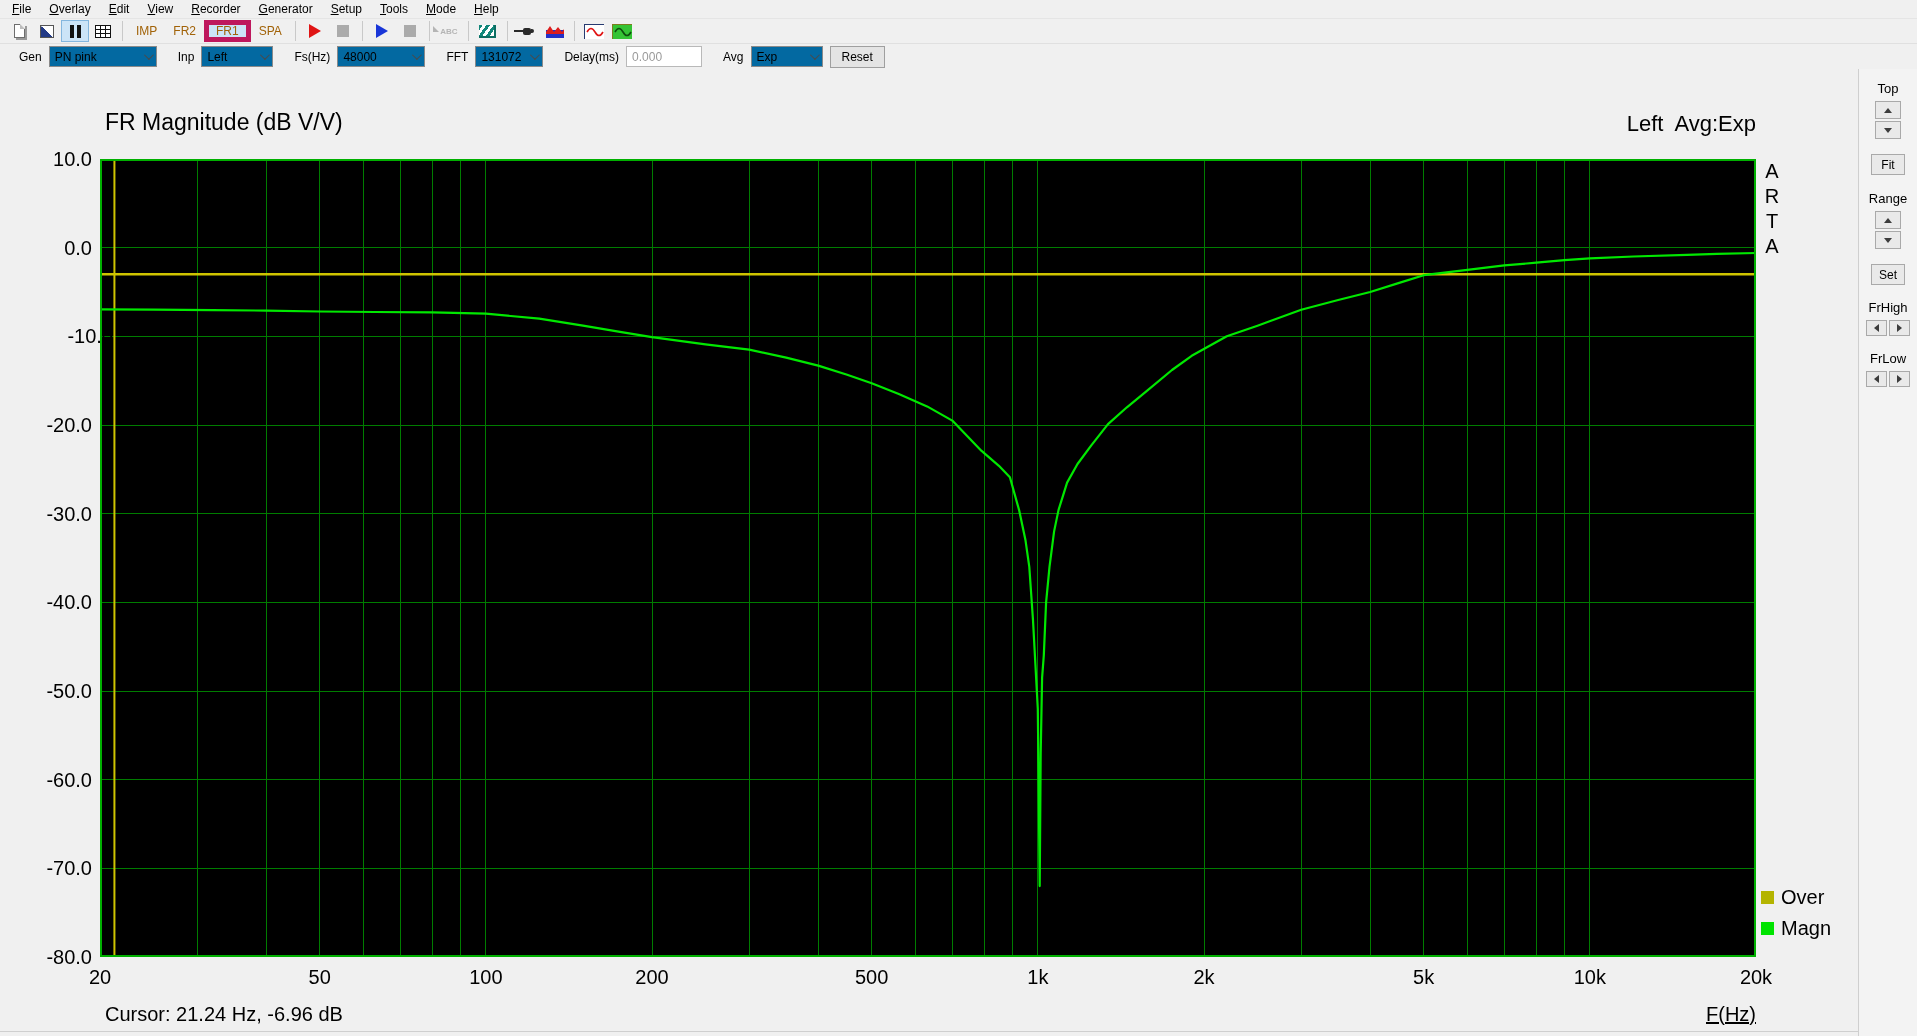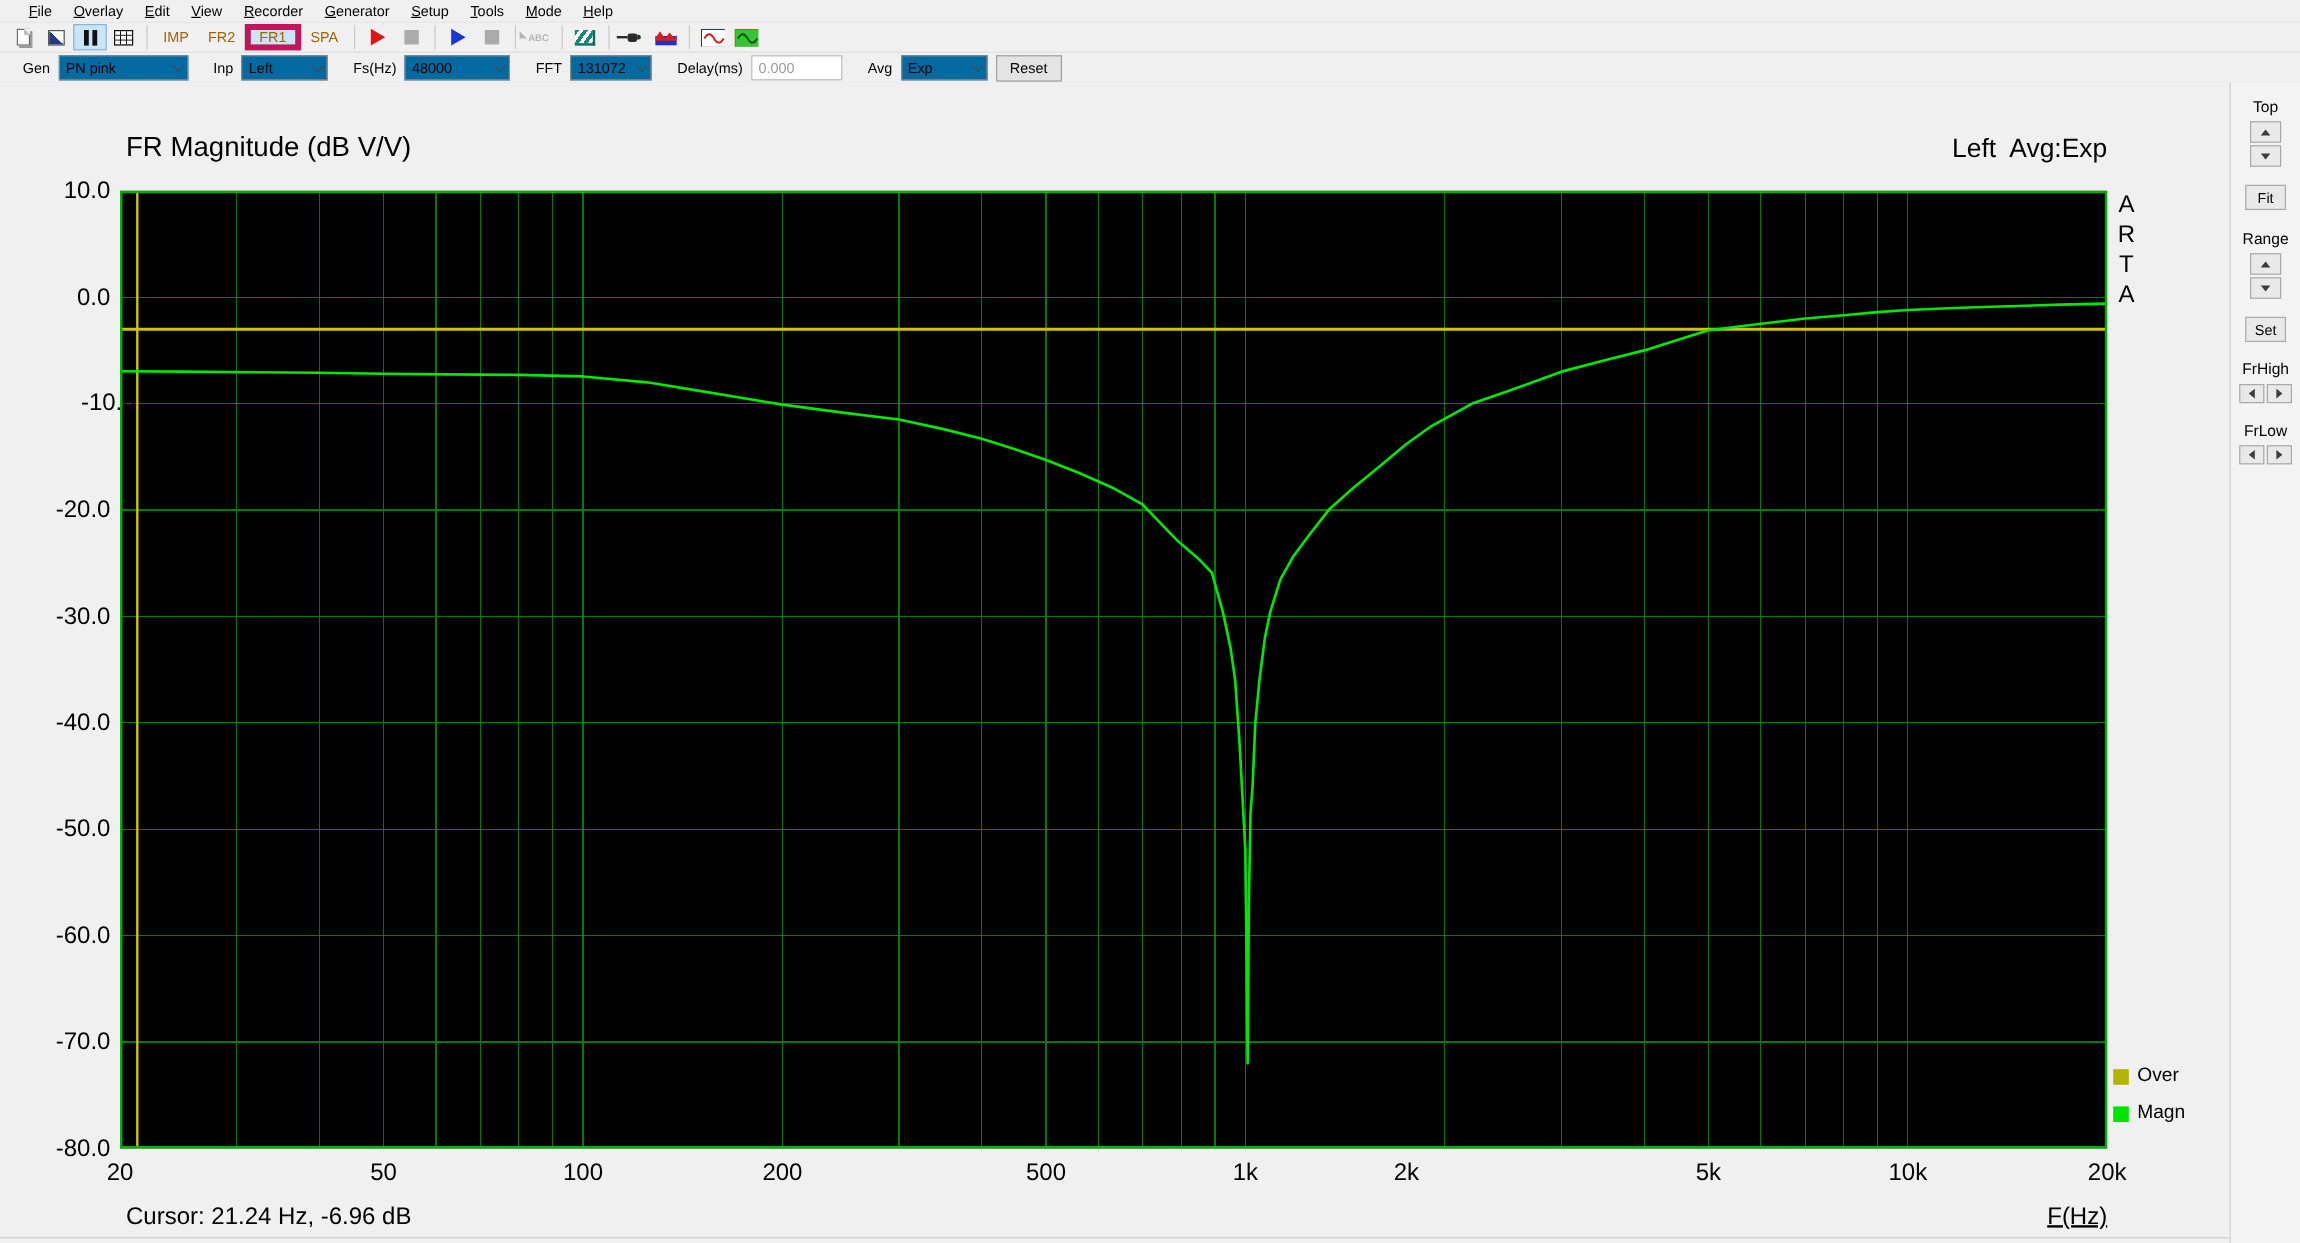--- a/index.html
+++ b/index.html
@@ -1,20 +1,20 @@
 <!DOCTYPE html>
 <html><head>
 <meta charset="utf-8">
 <style>
   * { box-sizing: border-box; margin: 0; padding: 0; }
   html,body { width:1917px; height:1036px; overflow:hidden; }
   body { background:#f0f0f0; font-family:"Liberation Sans", sans-serif; color:#000; position:relative; }
 
   
-  .menubar { height:18px; display:flex; align-items:center; padding-left:15px; font-size:12px;
+  .menubar { height:18px; display:flex; align-items:center; padding-left:3px; font-size:12px;
              background:#f0f0f0;text-align:center; }
   .menu-item { padding:2px 9px; cursor:default; }
   .menu-item u { text-decoration:underline; }
 
   
   .toolbar1 { height:25px; display:flex; align-items:center; padding-left:5px;
               border-top:1px solid #e5e5e5; background:#f0f0f0; }
   .tbtn { width:28px; height:22px; display:flex; align-items:center; justify-content:center;
           border:1px solid transparent; position:relative; }
   .tbtn.active { background:#cce4f7; border:1px solid #84b6de; }
@@ -79,21 +79,21 @@
   .chart-title { position:absolute; left:105px; top:40px; font-size:23px; }
   .chart-chan  { position:absolute; right:102px; top:42px; font-size:22px; white-space:pre; }
   #plot-svg { position:absolute; left:100px; top:90px; }
   .ylabel { position:absolute; left:0; width:92px; text-align:right; font-size:20px; line-height:22px; }
   .xlabel { position:absolute; width:80px; text-align:center; font-size:20px; top:897px; }
   .watermark { position:absolute; left:1760px; top:91px; writing-mode:vertical-rl; text-orientation:upright;
                font-size:20px; letter-spacing:3px; }
   .legend { position:absolute; left:1761px; top:816px; }
   .legend-row { display:flex; align-items:center; height:24px; margin-bottom:7px; }
   .legend-swatch { width:13px; height:13px; margin-right:7px; }
-  .legend-label { font-size:16px; }
+  .legend-label { font-size:20px; }
   .cursor-text { position:absolute; left:105px; top:934px; font-size:20px; }
   .x-axis-name { position:absolute; right:102px; top:934px; font-size:20px;text-decoration:underline; }
   .bottom-edge { position:absolute; left:0; right:0; bottom:4px; height:1px; background:#cfcfcf; }
 </style>
 </head>
 <body>
 
 <div class="menubar" id="menubar">
     <div class="menu-item"><u>F</u>ile</div>
     <div class="menu-item"><u>O</u>verlay</div>
@@ -270,21 +270,21 @@
       <div class="ylabel" style="top: 788.333px;">-70.0</div>
       <div class="ylabel" style="top: 877px;">-80.0</div>
     </div>
   <div id="xlabels">
       <div class="xlabel" style="left: 60px;">20</div>
       <div class="xlabel" style="left: 279.663px;">50</div>
       <div class="xlabel" style="left: 445.831px;">100</div>
       <div class="xlabel" style="left: 612px;">200</div>
       <div class="xlabel" style="left: 831.663px;">500</div>
       <div class="xlabel" style="left: 997.831px;">1k</div>
-      <div class="xlabel" style="left: 1132px;">2k</div>
+      <div class="xlabel" style="left: 1164px;">2k</div>
       <div class="xlabel" style="left: 1383.66px;">5k</div>
       <div class="xlabel" style="left: 1549.83px;">10k</div>
       <div class="xlabel" style="left: 1716px;">20k</div>
     </div>
   <div class="watermark">ARTA</div>
   <div class="legend" id="legend">
       <div class="legend-row">
         <span class="legend-swatch" style="background: rgb(180, 180, 0);"></span>
         <span class="legend-label">Over</span>
       </div>

